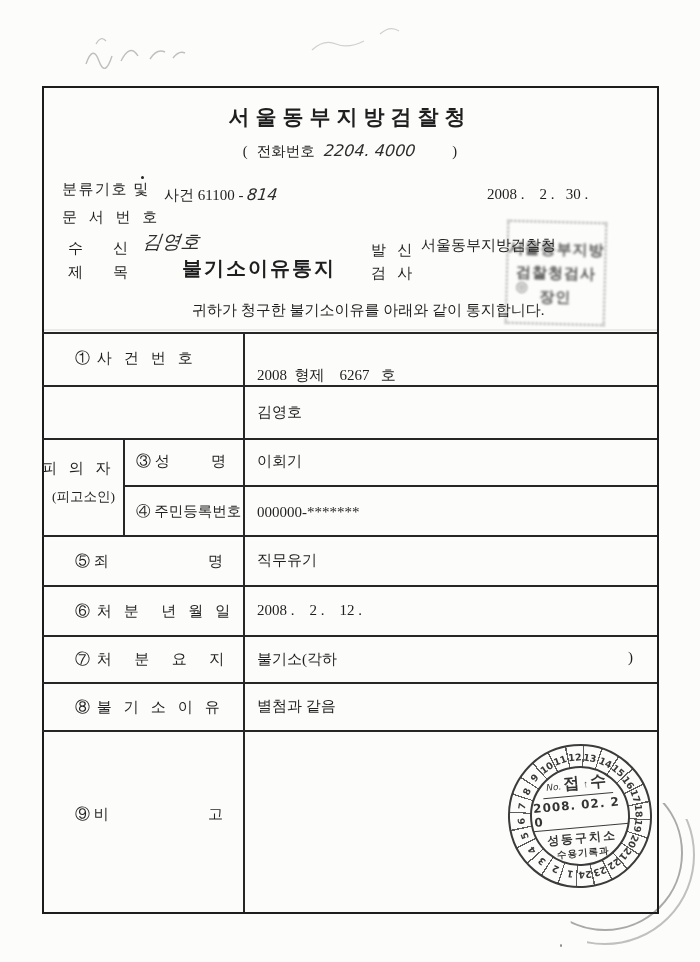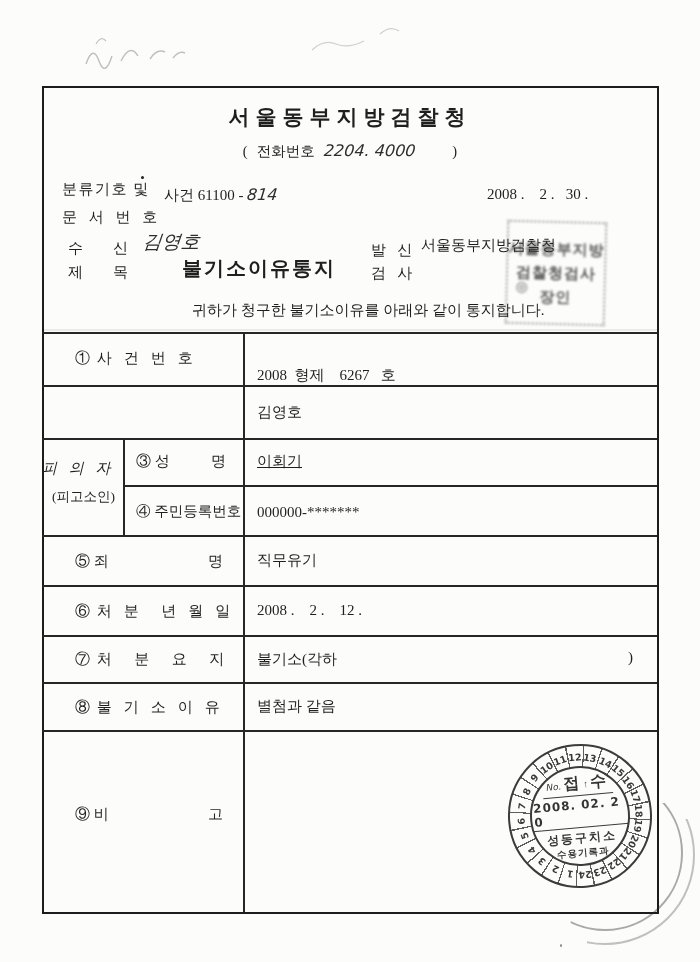--- a/index.html
+++ b/index.html
@@ -101,21 +101,21 @@
   <div class="ln ln-h" style="left:42px;top:535px;width:615px;height:2px;"></div>
   <div class="ln ln-h" style="left:42px;top:585px;width:615px;height:2px;"></div>
   <div class="ln ln-h" style="left:42px;top:635px;width:615px;height:2px;"></div>
   <div class="ln ln-h" style="left:42px;top:682px;width:615px;height:2px;"></div>
   <div class="ln ln-h" style="left:42px;top:730px;width:615px;height:2px;"></div>
   <div class="ln ln-v" style="left:243px;top:332px;width:2px;height:580px;"></div>
   <div class="ln ln-v" style="left:123px;top:438px;width:2px;height:99px;"></div>
 
   <div class="t ls1" style="left:75px;top:349px;">① 사  건  번  호</div>
 
-  <div class="t ls4" style="left:42px;width:64px;top:459px;text-align:center;font-style:italic;">피 의 자</div>
+  <div class="t ls4" style="left:42px;width:64px;top:459px;text-align:center;">피 의 자</div>
   <div class="t" style="left:42px;width:83px;top:489px;text-align:center;font-size:13.5px;">(피고소인)</div>
 
   <div class="flexlab" style="left:136px;top:452px;width:90px;">
     <span>③ 성</span>
     <span>명</span>
   </div>
   <div class="t" style="left:136px;top:502px;font-size:14.5px;">④ 주민등록번호</div>
 
   <div class="flexlab" style="left:75px;top:552px;width:148px;">
     <span>⑤ 죄</span>
@@ -126,21 +126,21 @@
   <div class="t ls1" style="left:75px;top:650px;">⑦ 처    분    요    지</div>
   <div class="t ls1" style="left:75px;top:698px;">⑧ 불  기  소  이  유</div>
 
   <div class="flexlab" style="left:75px;top:805px;width:148px;">
     <span>⑨ 비</span>
     <span>고</span>
   </div>
 
   <div class="t" style="left:257px;top:366px;">2008  형제    6267   호</div>
   <div class="t" style="left:257px;top:403px;">김영호</div>
-  <div class="t" style="left:257px;top:452px;text-decoration:underline;">이회기</div>
+  <div class="t" style="left:257px;top:452px;">이회기</div>
   <div class="t" style="left:257px;top:503px;">000000-*******</div>
   <div class="t" style="left:257px;top:551px;font-family:Liberation Serif, serif;">직무유기</div>
   <div class="t" style="left:257px;top:601px;">2008 .    2 .    12 .</div>
   <div class="t" style="left:257px;top:650px;">불기소(각하</div>
   <div class="t" style="left:628px;top:648px;">)</div>
   <div class="t" style="left:257px;top:697px;">별첨과 같음</div>
 
   <div class="ghost g2"></div>
   <div class="ghost g1"></div>
 

